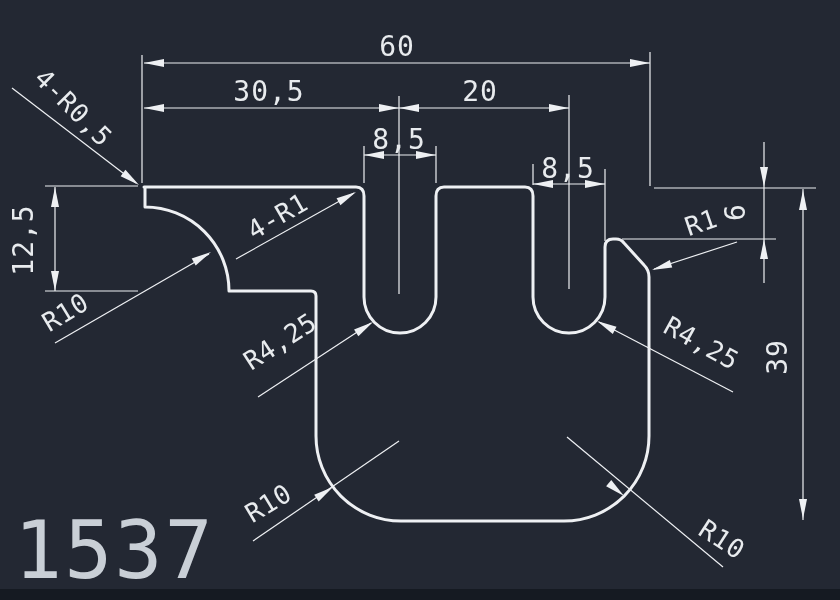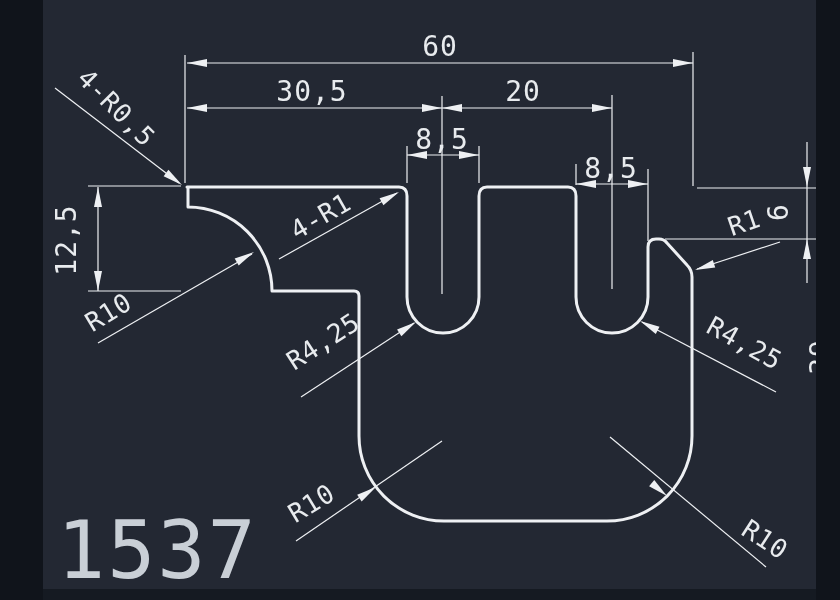--- a/index.html
+++ b/index.html
@@ -1,16 +1,16 @@
 <!DOCTYPE html>
 <html><head>
 <meta charset="utf-8">
 <style>
   html,body{margin:0;padding:0;background:#10141b;}
-  .stage{position:relative;width:773px;height:600px;overflow:hidden;margin-left:43px;}
+  .stage{position:relative;width:840px;height:600px;overflow:hidden;}
   svg{display:block;}
   text{font-family:"DejaVu Sans Mono","Liberation Mono",monospace;}
   .dim-text{font-size:28px;letter-spacing:1px;}
   .leader-text{font-size:26px;letter-spacing:0.5px;}
   .title-text{font-size:80px;letter-spacing:2px;}
 </style>
 </head>
 <body>
 
 <div class="stage">

